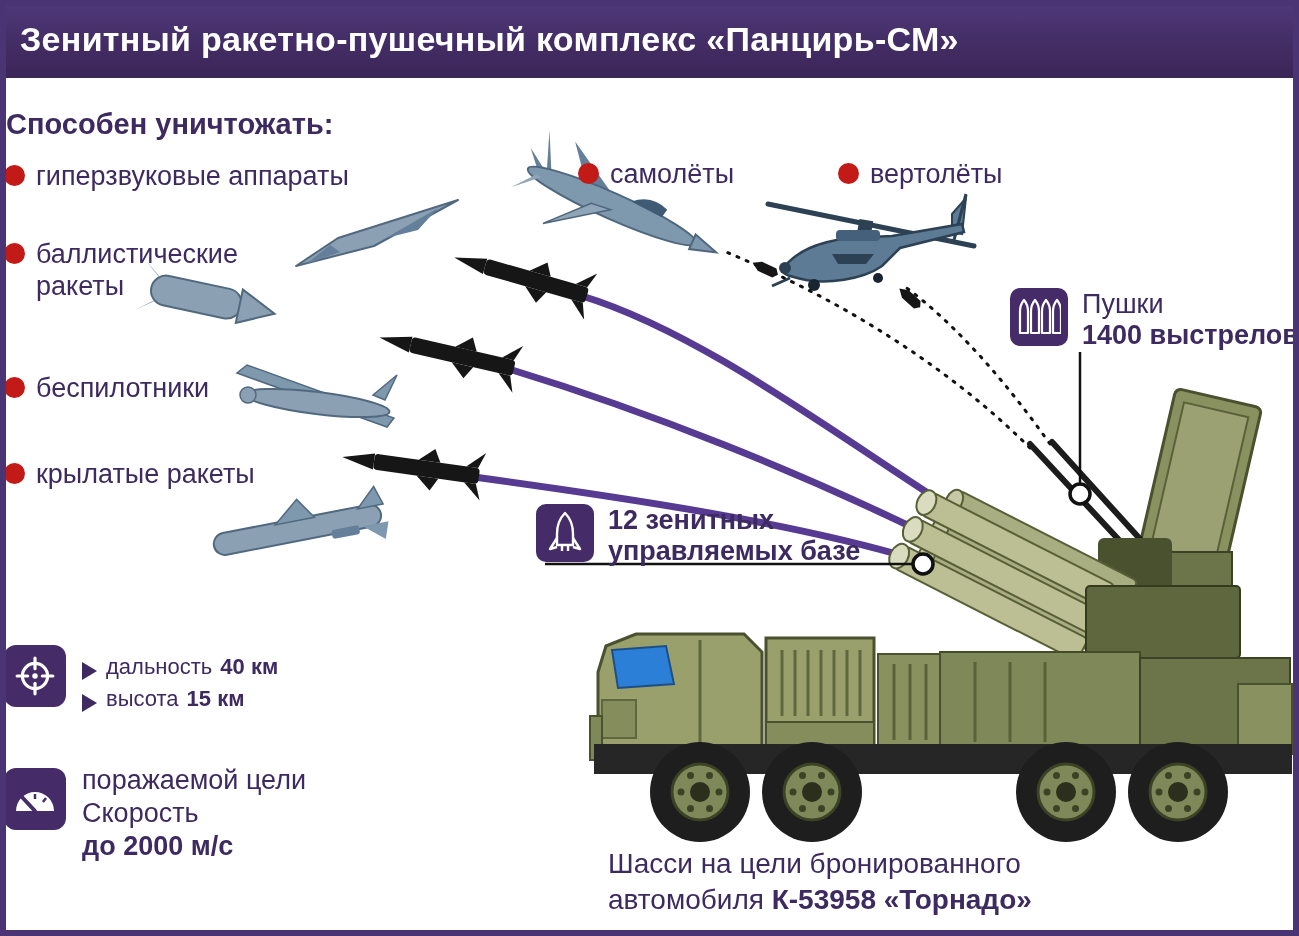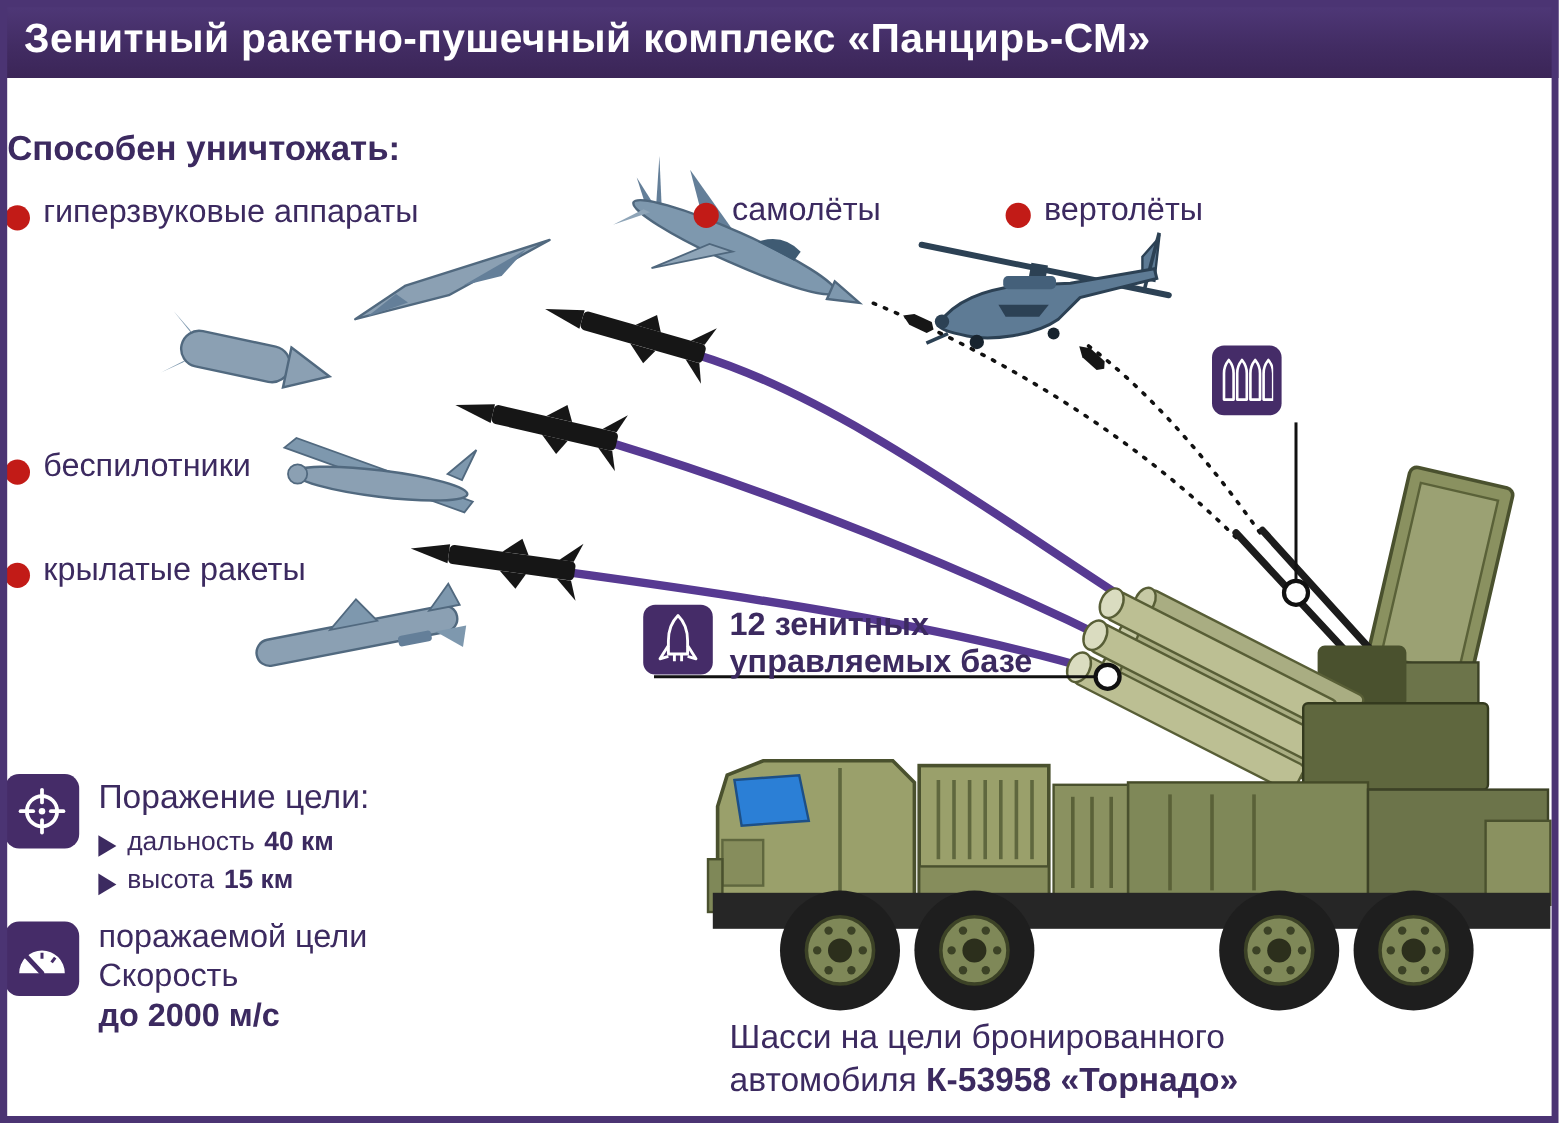--- a/index.html
+++ b/index.html
@@ -1,27 +1,27 @@
 <!DOCTYPE html>
 <html><head>
 <meta charset="utf-8">
 <style>
   *{margin:0;padding:0;box-sizing:border-box}
   html,body{background:#fff}
   body{font-family:"Liberation Sans","DejaVu Sans",sans-serif;color:#3c2a60}
   .stage{position:relative;width:1299px;height:936px;background:#fff;overflow:hidden}
   .frame{position:absolute;inset:0;border:6px solid #4b3473;z-index:9;pointer-events:none}
-  .titlebar{position:absolute;top:0;left:0;width:100%;height:65px;z-index:2;
+  .titlebar{position:absolute;top:0;left:0;width:100%;height:78px;z-index:2;
     background:linear-gradient(180deg,#50397a 0%,#422c63 60%,#3b2557 100%);
     display:flex;align-items:center;padding:0 20px}
   .titlebar h1{color:#fff;font-size:34px;font-weight:bold;letter-spacing:.3px}
   .art{position:absolute;left:0;top:0;width:1299px;height:936px;z-index:1}
   .abs{position:absolute;z-index:2}
   .heading{left:6px;top:108px;font-size:29px;font-weight:bold}
-  .item{display:flex;align-items:flex-end;gap:11px;font-size:27px;line-height:1.2}
+  .item{display:flex;align-items:flex-start;gap:11px;font-size:27px;line-height:1.2}
   .dot{width:21px;height:21px;border-radius:50%;background:#c21b17;flex:0 0 21px;margin-top:5px}
   .it0{left:4px;top:160px}
   .it1{left:4px;top:238px;width:268px}
   .it2{left:4px;top:372px}
   .it3{left:4px;top:458px}
   .it4{left:578px;top:158px}
   .it5{left:838px;top:158px}
   .callout{display:flex;align-items:flex-start;gap:14px}
   .co-guns{left:1010px;top:288px}
   .co-missiles{left:536px;top:504px}
@@ -258,20 +258,24 @@
       <circle cx="923" cy="564" r="10" fill="#fff" stroke="#111" stroke-width="3.5"></circle>
     </g>
   </svg>
 
   <div class="abs heading">Способен уничтожать:</div>
 
   <div class="abs item it0">
     <span class="dot"></span>
     <span>гиперзвуковые аппараты</span>
   </div>
+  <div class="abs item it1">
+    <span class="dot"></span>
+    <span>баллистические ракеты</span>
+  </div>
   <div class="abs item it2">
     <span class="dot"></span>
     <span>беспилотники</span>
   </div>
   <div class="abs item it3">
     <span class="dot"></span>
     <span>крылатые ракеты</span>
   </div>
   <div class="abs item it4">
     <span class="dot"></span>
@@ -285,20 +289,24 @@
   <div class="abs callout co-guns">
     <div class="icobox">
       <svg width="44" height="40" viewBox="0 0 44 40">
         <g fill="none" stroke="#fff" stroke-width="2.2" stroke-linejoin="round">
           <path d="M3,36 L3,14 Q3,8 7,3 Q11,8 11,14 L11,36 Z"></path>
           <path d="M14,36 L14,14 Q14,8 18,3 Q22,8 22,14 L22,36 Z"></path>
           <path d="M25,36 L25,14 Q25,8 29,3 Q33,8 33,14 L33,36 Z"></path>
           <path d="M36,36 L36,14 Q36,8 40,3 Q44,8 44,14 L44,36 Z"></path>
         </g>
       </svg>
+    </div>
+    <div class="co-txt">
+      <div>Пушки</div>
+      <div class="bold">1400 выстрелов</div>
     </div>
   </div>
 
   <div class="abs callout co-missiles">
     <div class="icobox">
       <svg width="36" height="46" viewBox="0 0 36 46">
         <g fill="none" stroke="#fff" stroke-width="2.4" stroke-linejoin="round">
           <path d="M18,3 C24,9 26,16 26,24 L26,35 L10,35 L10,24 C10,16 12,9 18,3 Z"></path>
           <path d="M10,28 L3,39 L10,37"></path>
           <path d="M26,28 L33,39 L26,37"></path>
@@ -319,21 +327,20 @@
         <circle cx="20" cy="20" r="12"></circle>
         <line x1="20" y1="3" x2="20" y2="13"></line>
         <line x1="20" y1="27" x2="20" y2="37"></line>
         <line x1="3" y1="20" x2="13" y2="20"></line>
         <line x1="27" y1="20" x2="37" y2="20"></line>
       </g>
       <circle cx="20" cy="20" r="2.6" fill="#fff"></circle>
     </svg>
   </div>
   <div class="abs spec-target-txt">
-    <div class="hd">Поражение цели:</div>
     <div class="spec-row">
       <span class="tri"></span>
       <span>дальность</span>
       <span class="val">40 км</span>
     </div>
     <div class="spec-row">
       <span class="tri"></span>
       <span>высота</span>
       <span class="val">15 км</span>
     </div>

